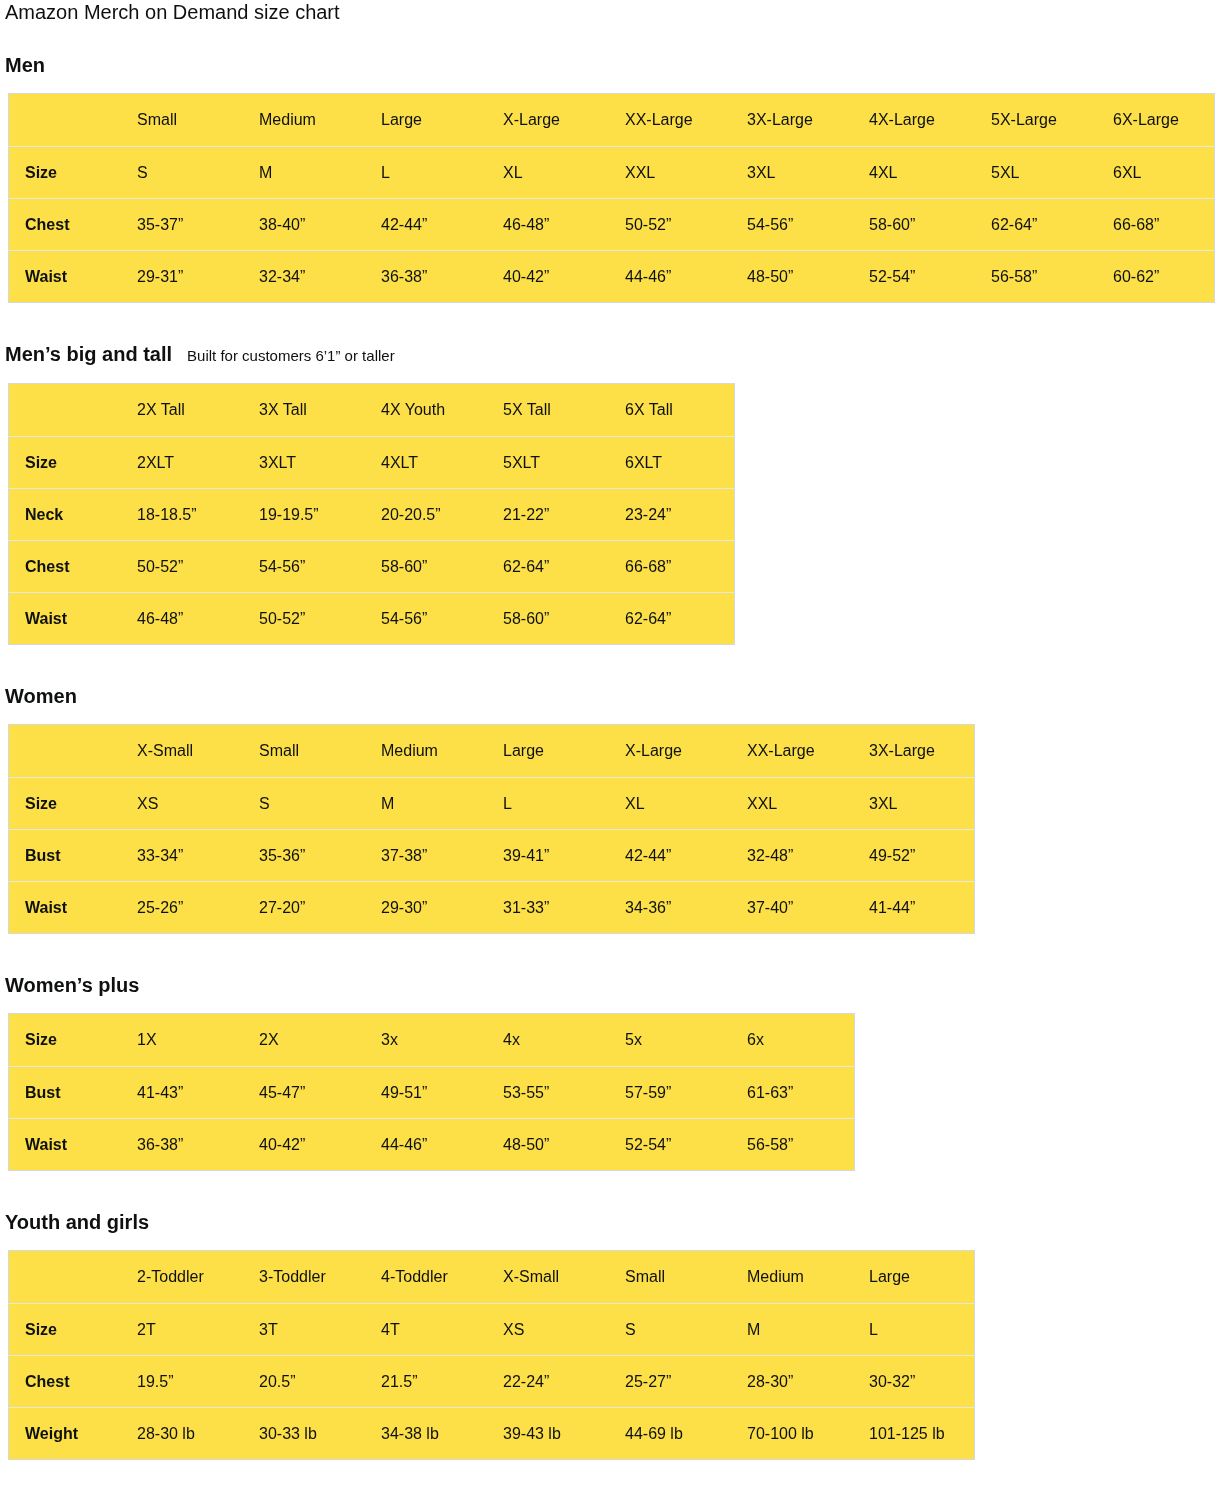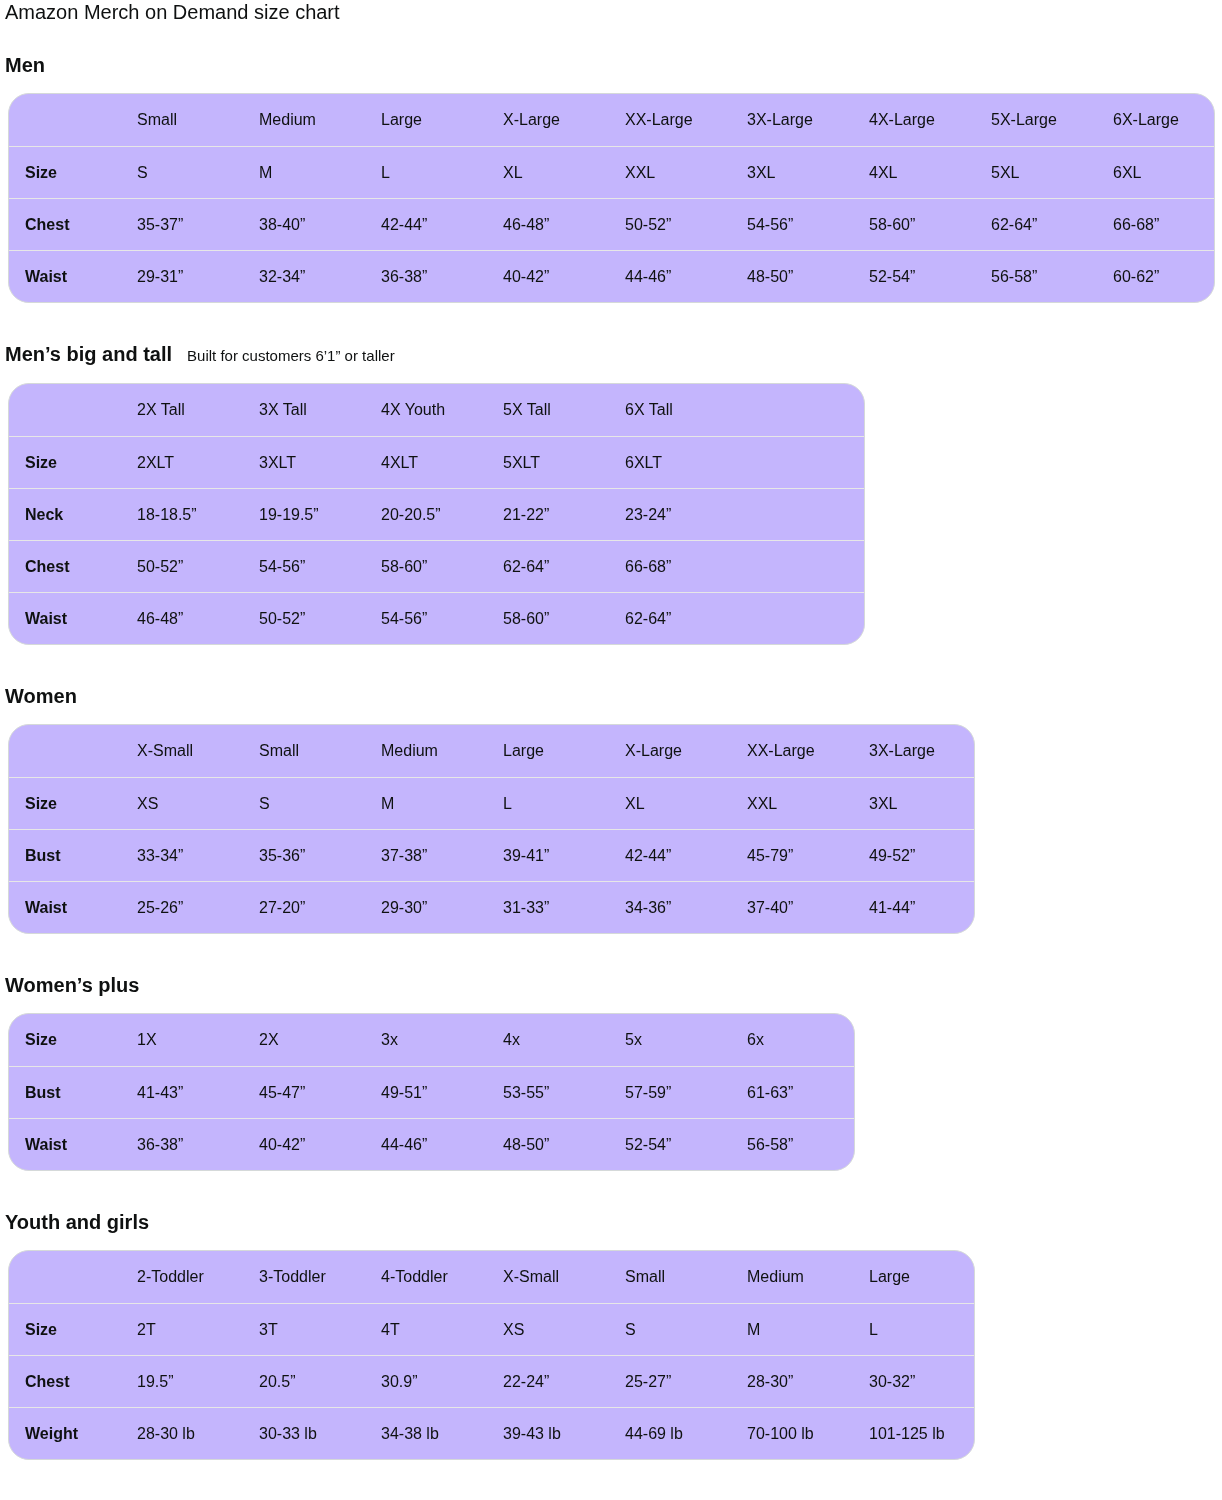--- a/index.html
+++ b/index.html
@@ -31,24 +31,24 @@
   #sections section:first-child .section-heading { margin-top: 33px; }
   .heading-subtitle {
     font-size: 15px;
     font-weight: 400;
     text-align: center;
   }
   table.size-table {
     border-collapse: separate;
     border-spacing: 0;
     border: 1px solid #d5d9d9;
-    border-radius: 21px;
+    border-radius: 0;
     table-layout: fixed;
     margin-left: 3px;
-    background: #c4b5fd;
+    background: #fde047;
   }
   table.size-table tr > th,
   table.size-table tr > td {
     height: 52px;
     padding: 0;
     margin: 0;
     text-align: left;
     vertical-align: middle;
     font-size: 16px;
     font-weight: 400;
@@ -141,21 +141,21 @@
               <td class="cell">60-62”</td>
             </tr>
           </tbody>
         </table>
       </section>
       <section class="section">
         <h2 class="section-heading">
           <span class="heading-text">Men’s big and tall</span>
           <span class="heading-subtitle">Built for customers 6’1” or taller</span>
         </h2>
-        <table class="size-table" style="width: 857px;">
+        <table class="size-table" style="width: 727px;">
           <colgroup>
             <col style="width: 127px;">
             <col style="width: 122px;">
             <col style="width: 122px;">
             <col style="width: 122px;">
             <col style="width: 122px;">
             <col>
           </colgroup>
           <tbody>
             <tr class="header-row">
@@ -237,21 +237,21 @@
               <td class="cell">XXL</td>
               <td class="cell">3XL</td>
             </tr>
             <tr class="data-row">
               <th class="row-label" scope="row">Bust</th>
               <td class="cell">33-34”</td>
               <td class="cell">35-36”</td>
               <td class="cell">37-38”</td>
               <td class="cell">39-41”</td>
               <td class="cell">42-44”</td>
-              <td class="cell">45-79”</td>
+              <td class="cell">32-48”</td>
               <td class="cell">49-52”</td>
             </tr>
             <tr class="data-row">
               <th class="row-label" scope="row">Waist</th>
               <td class="cell">25-26”</td>
               <td class="cell">27-20”</td>
               <td class="cell">29-30”</td>
               <td class="cell">31-33”</td>
               <td class="cell">34-36”</td>
               <td class="cell">37-40”</td>
@@ -338,21 +338,21 @@
               <td class="cell">4T</td>
               <td class="cell">XS</td>
               <td class="cell">S</td>
               <td class="cell">M</td>
               <td class="cell">L</td>
             </tr>
             <tr class="data-row">
               <th class="row-label" scope="row">Chest</th>
               <td class="cell">19.5”</td>
               <td class="cell">20.5”</td>
-              <td class="cell">30.9”</td>
+              <td class="cell">21.5”</td>
               <td class="cell">22-24”</td>
               <td class="cell">25-27”</td>
               <td class="cell">28-30”</td>
               <td class="cell">30-32”</td>
             </tr>
             <tr class="data-row">
               <th class="row-label" scope="row">Weight</th>
               <td class="cell">28-30 lb</td>
               <td class="cell">30-33 lb</td>
               <td class="cell">34-38 lb</td>

